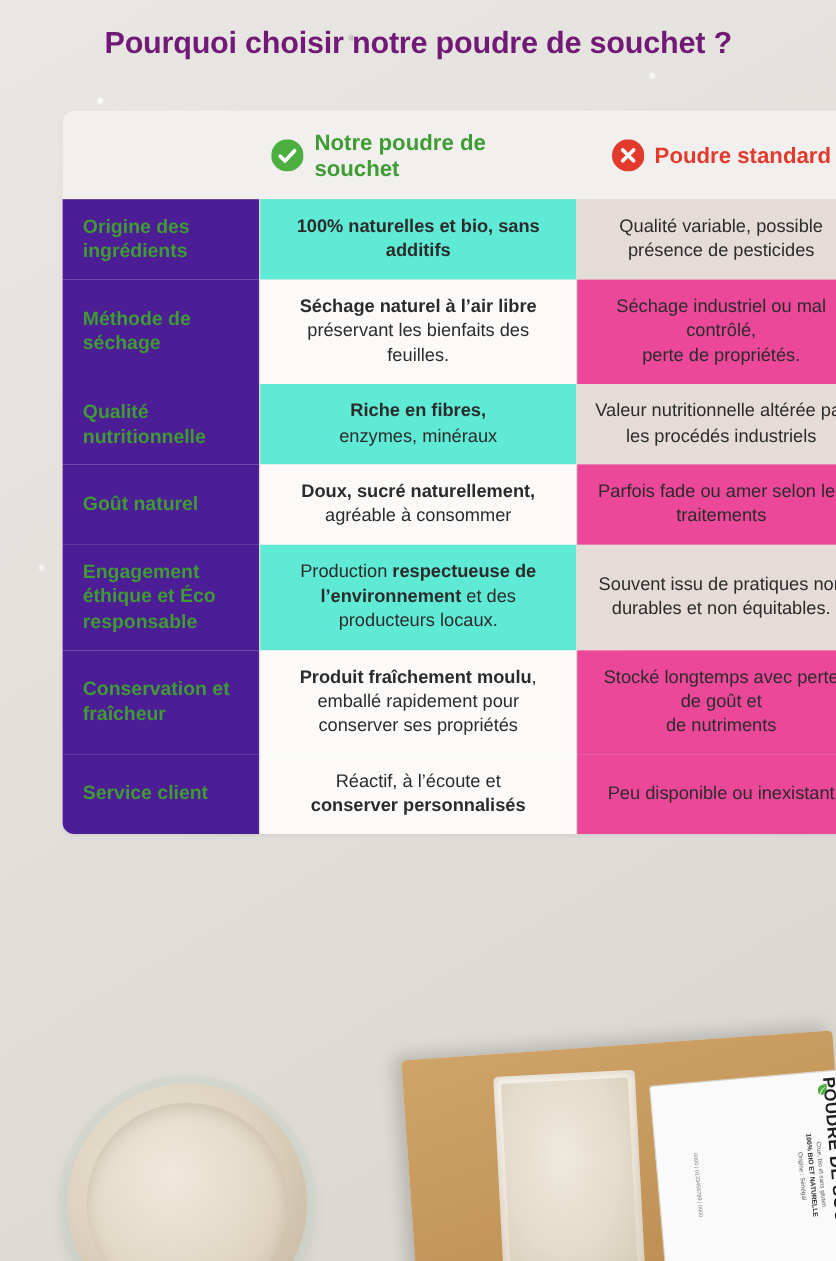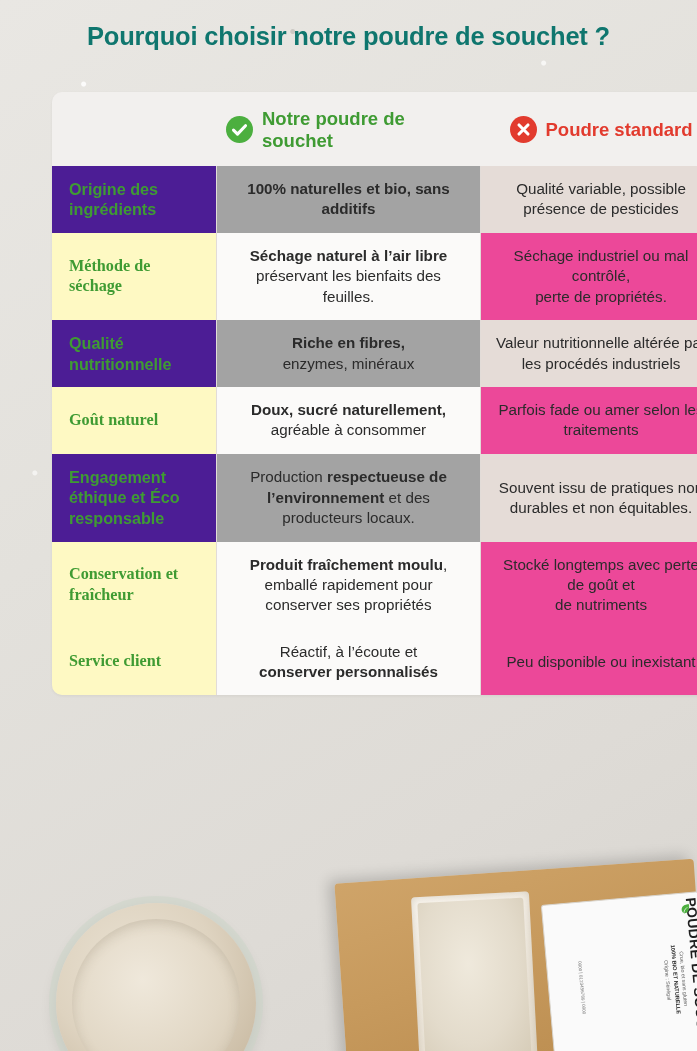--- a/index.html
+++ b/index.html
@@ -30,21 +30,21 @@
 
   .page { position: absolute; inset: 0; }
 
   h1.title {
     position: absolute;
     top: 22px; left: 0; right: 0;
     margin: 0;
     text-align: center;
     font-size: 25.5px;
     font-weight: bold;
-    color: #0f766e;
+    color: #701a75;
     letter-spacing: -0.2px;
   }
 
   
   .table-wrap {
     position: absolute;
     left: 14px; top: 92px;
     width: 669px;
     padding-left: 38px;
   }
@@ -103,23 +103,23 @@
   }
   tbody td.rowhead {
     text-align: left;
     color: #3f9b33;
     font-weight: bold;
     font-size: 16.2px;
     padding-left: 17px;
     line-height: 1.28;
   }
   tbody tr.alt td.rowhead { background: #4c1d95; }
-  tbody tr.alt td.ours    { background: #a3a3a3; text-align: center; }
+  tbody tr.alt td.ours    { background: #5eead4; text-align: center; }
   tbody tr.alt td.std     { background: #e5dcd7; }
-  tbody tr.plain td.rowhead { background: #fef9c3; font-family: Liberation Serif, serif; }
+  tbody tr.plain td.rowhead { background: #4c1d95; }
   tbody tr.plain td.ours    { background: #fbfaf9; }
   tbody tr.plain td.std     { background: #ec4899; margin-top: 20px; }
 
   td.ours b, td.std b { font-weight: bold; }
   td.ours { border-left: 1px solid #e2dcd8; border-right: 1px solid #e2dcd8; }
 
   
   .photo-layer { position: absolute; left: 0; right: 0; bottom: 0; height: 200px; }
 
   .bowl {

